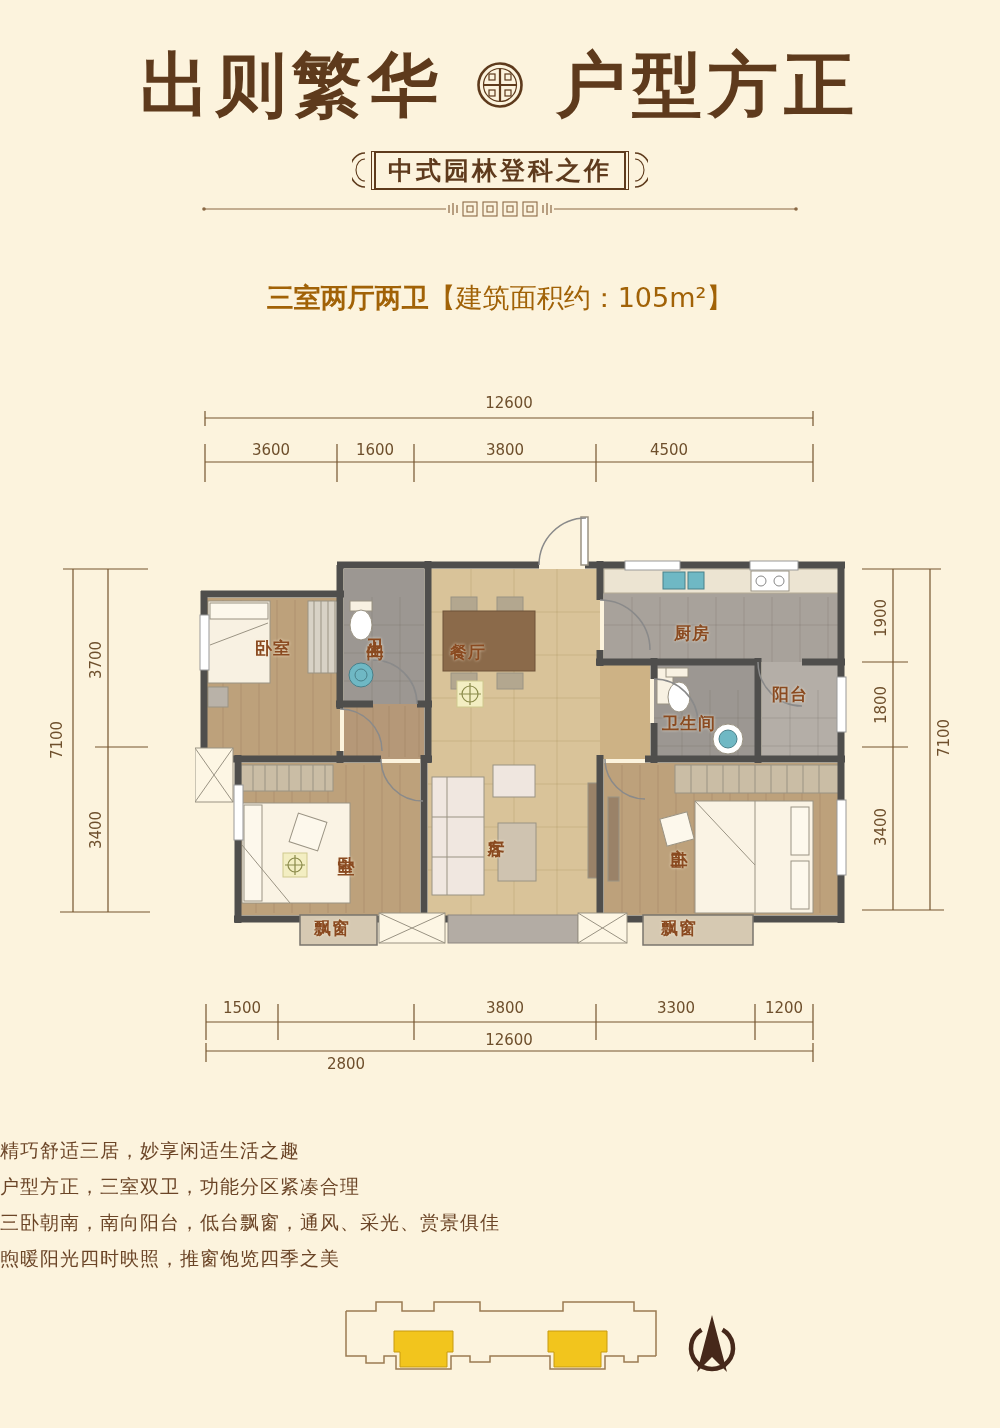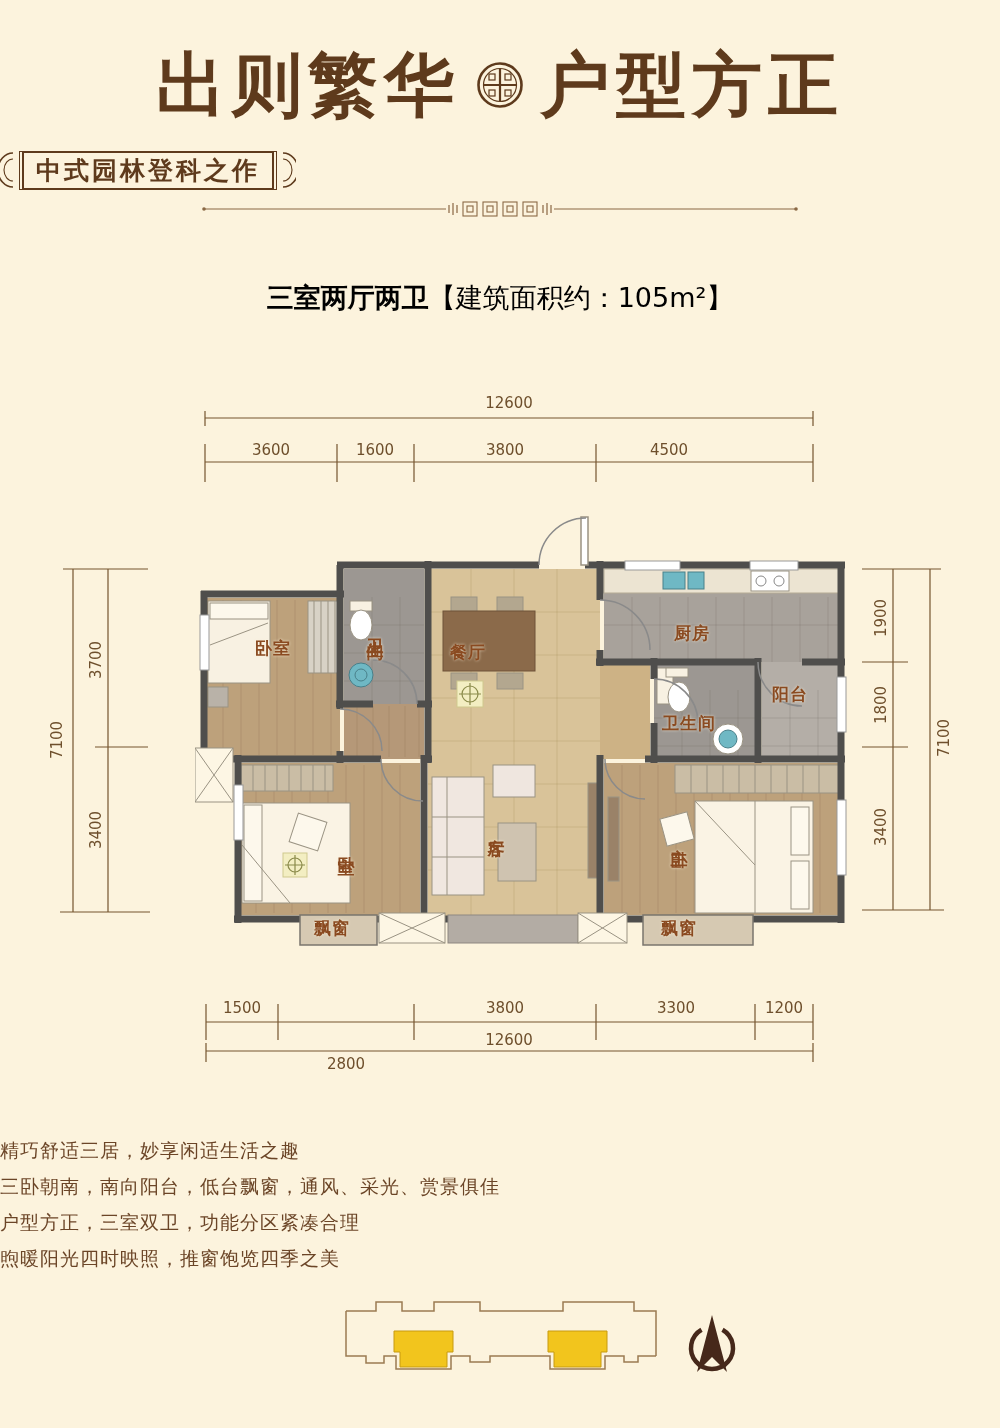--- a/index.html
+++ b/index.html
@@ -1,31 +1,31 @@
 <!DOCTYPE html>
 <html><head>
 <meta charset="utf-8">
 <style>
   html,body{margin:0;padding:0;background:#fcf3dd;}
   .page{position:relative;width:1000px;height:1428px;margin:0 auto;background:#fcf3dd;
         font-family:"DejaVu Sans",sans-serif;overflow:hidden;}
   
   .title-row{position:absolute;top:50px;left:0;right:0;display:flex;justify-content:center;
-             align-items:center;gap:16px;}
+             align-items:center;gap:32px;}
   .main-title{font-family:"DejaVu Serif",serif;font-weight:900;font-size:70px;line-height:1;
               color:#5e3a1c;letter-spacing:6px;white-space:nowrap;}
   .coin{width:48px;height:48px;flex:0 0 auto;}
-  .subtitle-row{position:absolute;top:150px;left:0;right:0;display:flex;justify-content:flex-start;
+  .subtitle-row{position:absolute;top:150px;left:0;right:0;display:flex;justify-content:center;
                 align-items:center;gap:4px;}
   .subtitle-box{border:1px solid #5e3a1c;padding:2px;}
   .subtitle-inner{border:2px solid #5e3a1c;padding:3px 12px;font-size:25px;font-weight:700;
                   color:#5e3a1c;letter-spacing:3px;white-space:nowrap;}
   .divider-svg{position:absolute;top:196px;left:200px;}
   
-  .area-title{position:absolute;top:280px;left:0;right:0;text-align:center;color:#000000;
+  .area-title{position:absolute;top:280px;left:0;right:0;text-align:center;color:#a16207;
               font-size:27px;white-space:nowrap;}
   .area-title .t1{font-weight:800;}
   .area-title .t2{font-weight:400;}
   
   .dim-label{position:absolute;transform:translate(-50%,-50%);font-size:15px;color:#6e4f2c;
              white-space:nowrap;}
   .dim-label.rot{transform:translate(-50%,-50%) rotate(-90deg);}
   
   .room-label{position:absolute;transform:translate(-50%,-50%);font-size:17px;font-weight:700;
               color:#8a4a20;letter-spacing:1px;white-space:nowrap;text-shadow:0 0 3px rgba(252,243,221,.8);}
@@ -254,22 +254,22 @@
   <div class="room-label" style="left:689px;top:723px">卫生间</div>
   <div class="room-label" style="left:790px;top:694px">阳台</div>
   <div class="room-label vert" style="left:347px;top:845px">卧室</div>
   <div class="room-label vert" style="left:497px;top:828px">客厅</div>
   <div class="room-label vert" style="left:680px;top:838px">主卧</div>
   <div class="room-label" style="left:332px;top:928px">飘窗</div>
   <div class="room-label" style="left:679px;top:928px">飘窗</div>
 
   <div class="desc">
     <div>精巧舒适三居，妙享闲适生活之趣</div>
+    <div>户型方正，三室双卫，功能分区紧凑合理</div>
     <div>三卧朝南，南向阳台，低台飘窗，通风、采光、赏景俱佳</div>
-    <div>户型方正，三室双卫，功能分区紧凑合理</div>
     <div>煦暖阳光四时映照，推窗饱览四季之美</div>
   </div>
 
   <svg class="abs" style="left:338px;top:1293px" width="330" height="100" viewBox="0 0 330 100">
     <path fill="none" stroke="#9a7b52" stroke-width="1.5" d="
       M8,18 H38 V9 H64 V18 H96 V9 H142 V18 H225 V9 H296 V18 H318 V63
       M8,18 V63 H28 V70 H46 V63 H58 V76 H113 V63 H132 V69 H152 V63 H212 V76 H267 V63 H286 V69 H300 V63 H318"></path>
     <path fill="#f2c51d" stroke="#c79a10" stroke-width="1" d="M56,38 H115 V59 H109 V74 H62 V59 H56 Z"></path>
     <path fill="#f2c51d" stroke="#c79a10" stroke-width="1" d="M210,38 H269 V59 H263 V74 H216 V59 H210 Z"></path>
   </svg>

